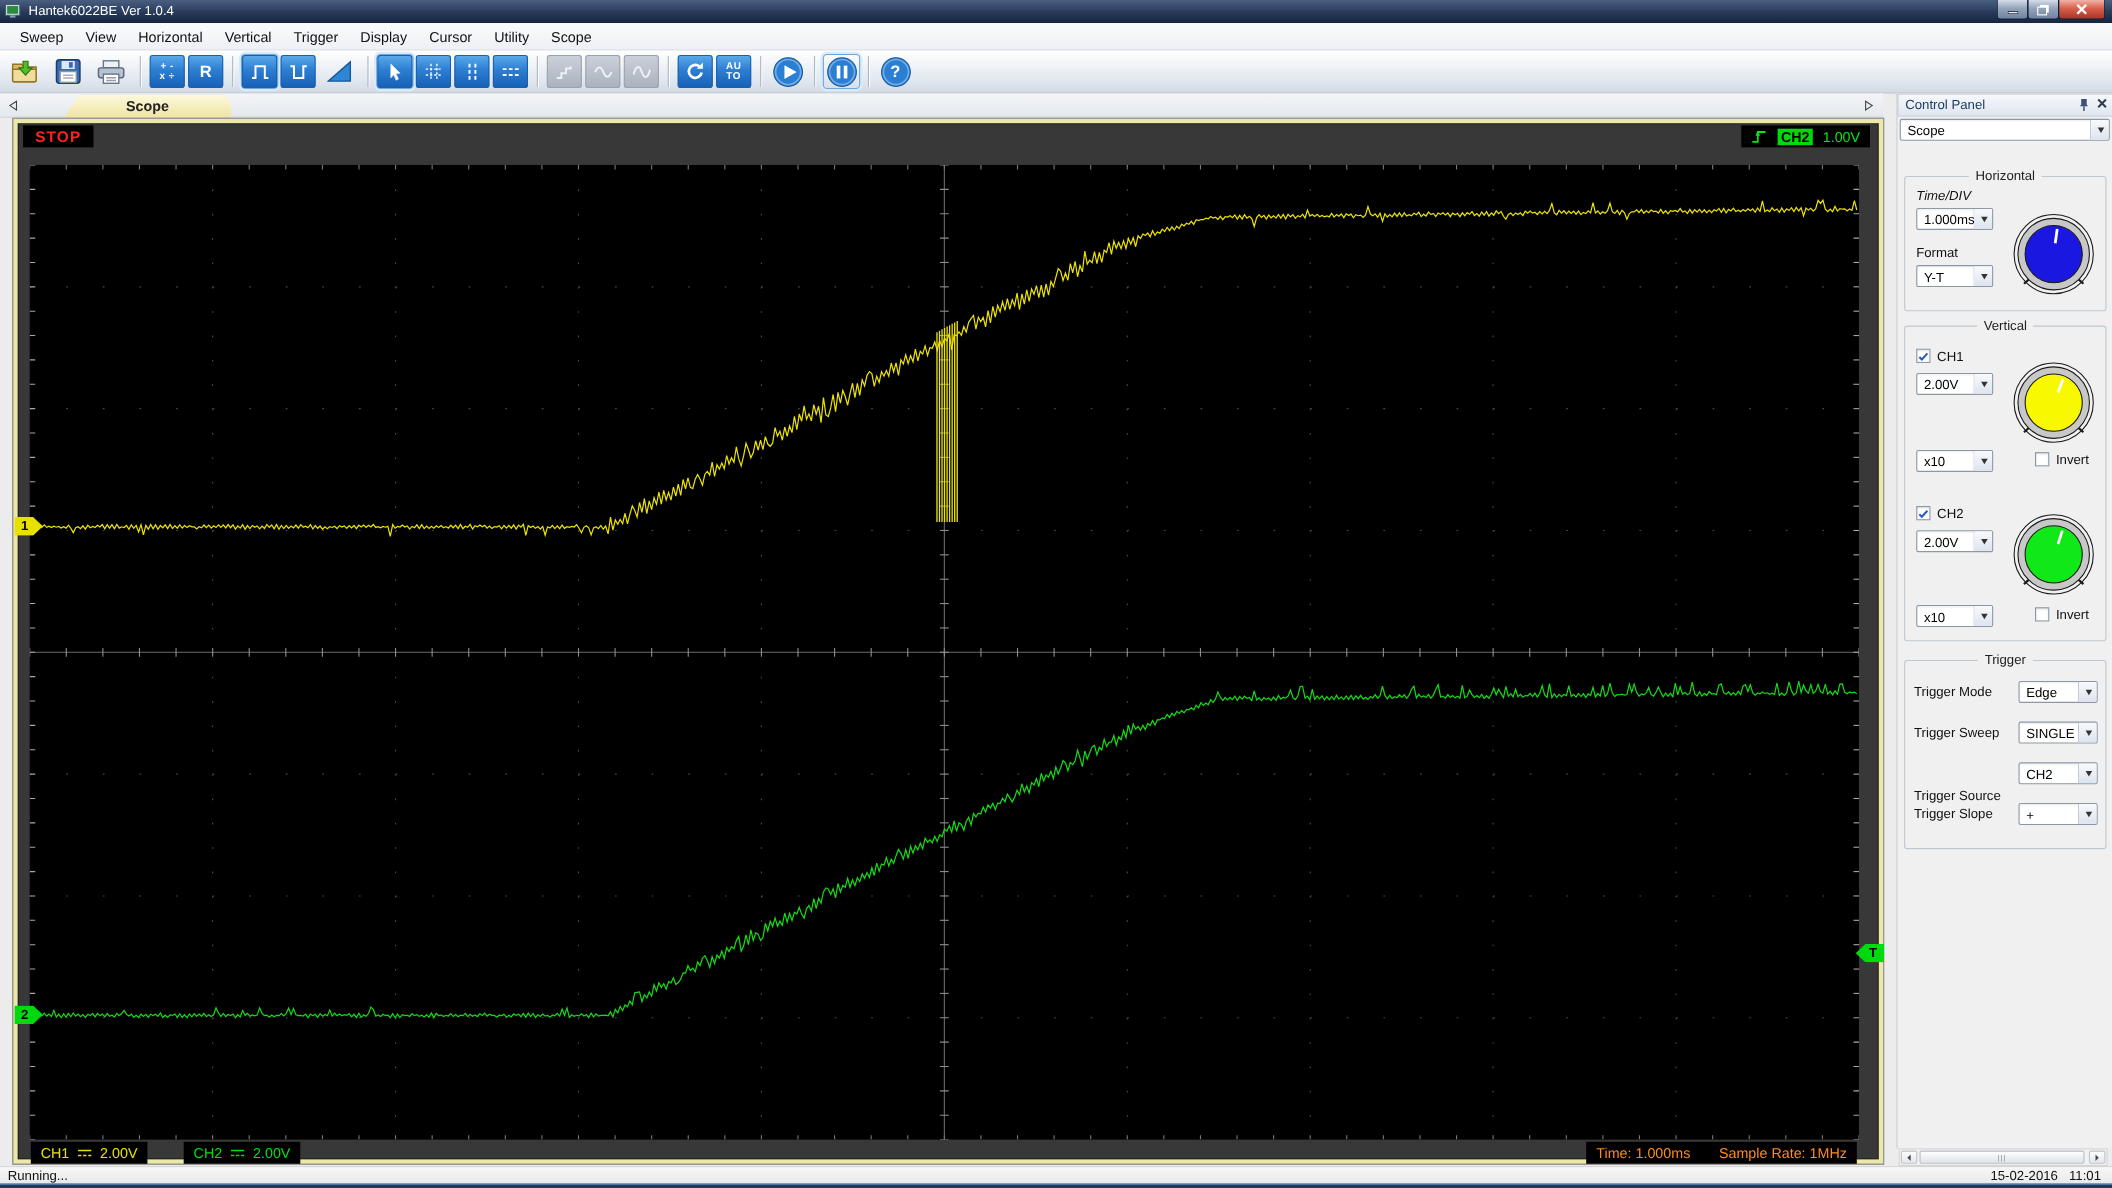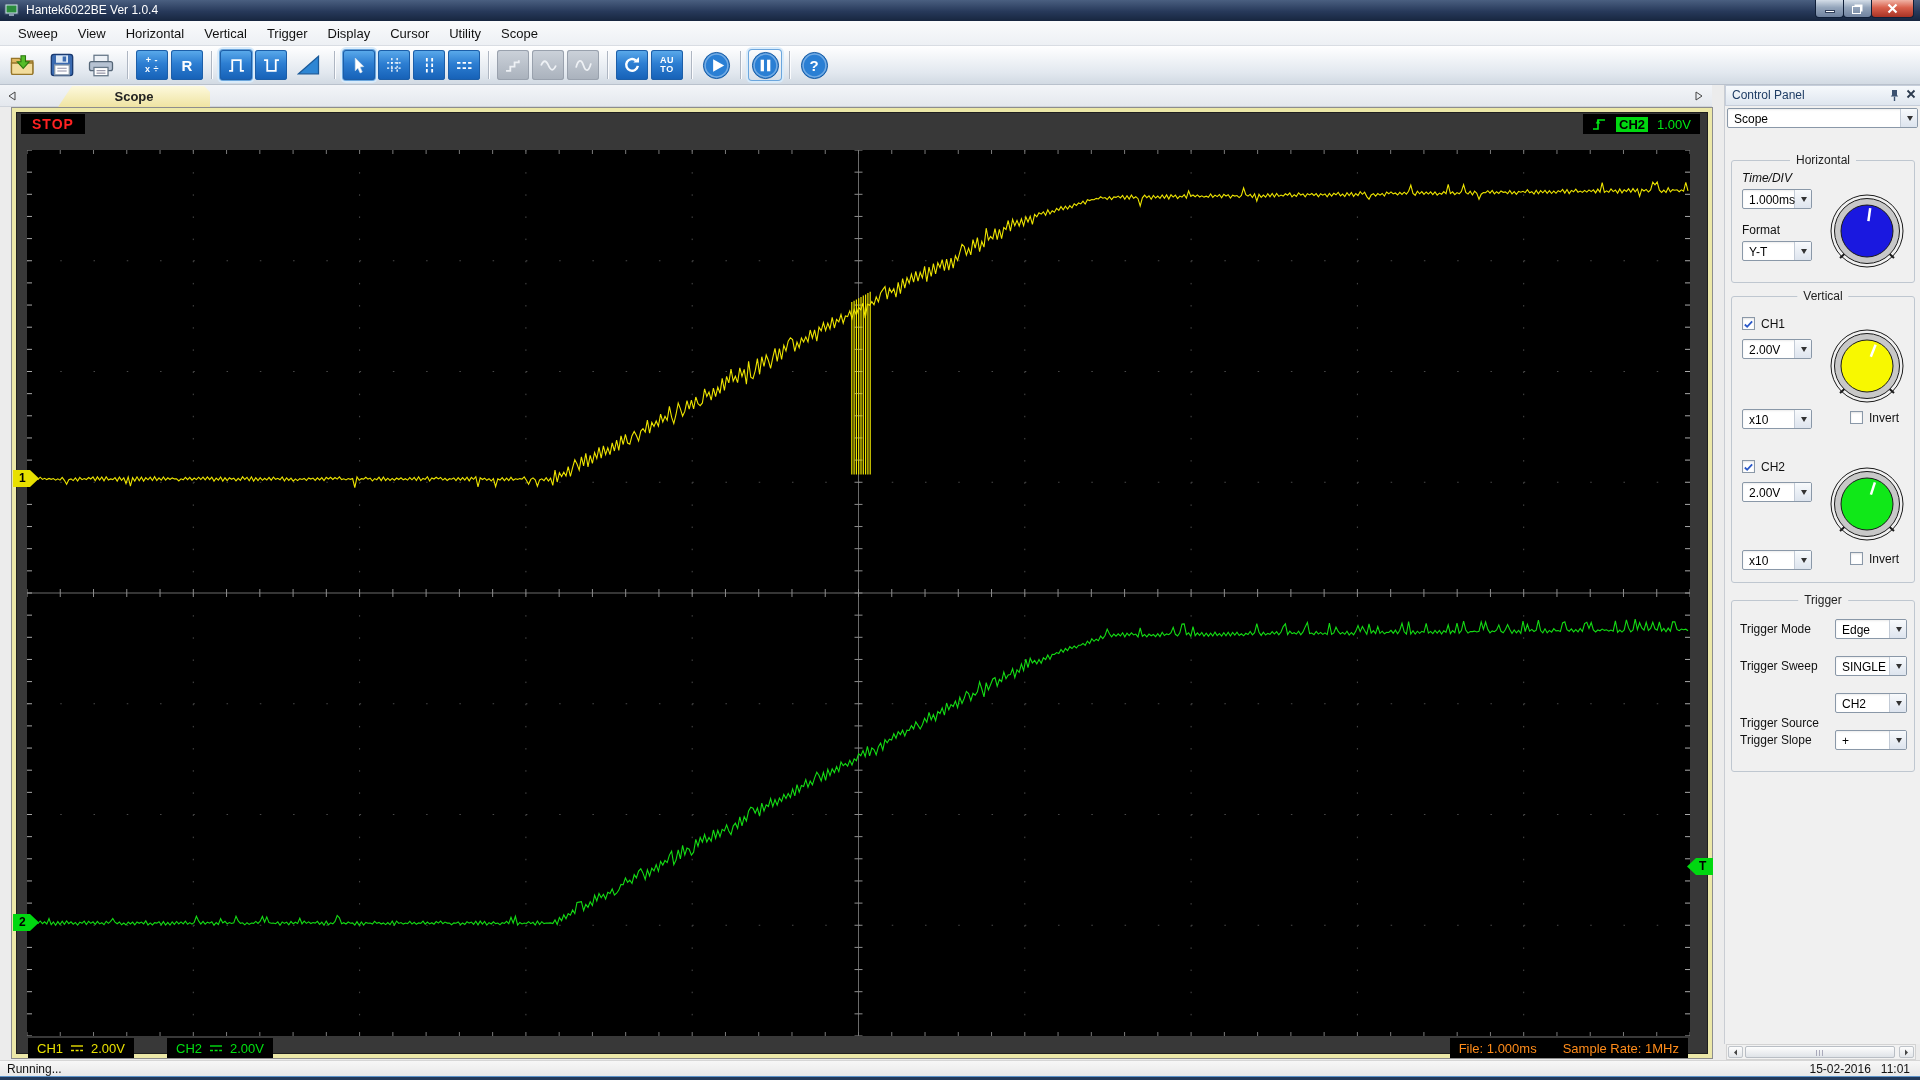--- a/index.html
+++ b/index.html
@@ -682,21 +682,21 @@
   </div>
   <div class="foot-badge fb2">
     <span>CH2</span>
     <svg width="14" height="10" viewBox="0 0 14 10">
       <line x1="1" y1="3" x2="13" y2="3" stroke="currentColor" stroke-width="1.4"></line>
       <line x1="1" y1="7.5" x2="13" y2="7.5" stroke="currentColor" stroke-width="1.4" stroke-dasharray="3 1.6"></line>
     </svg>
     <span>2.00V</span>
   </div>
   <div class="foot-badge fbt">
-    <span>File: 1.000ms</span>
+    <span>Time: 1.000ms</span>
     <span>Sample Rate: 1MHz</span>
   </div>
 </div>
 
 <div class="control-panel">
   <div class="cp-header">
     <span>Control Panel</span>
     <div class="cp-hicons">
       <svg width="9" height="13" viewBox="0 0 9 13">
         <path d="M2 1 h5 v5 l1.2 1.6 h-7.4 L2 6 z" fill="#3c5170"></path>

